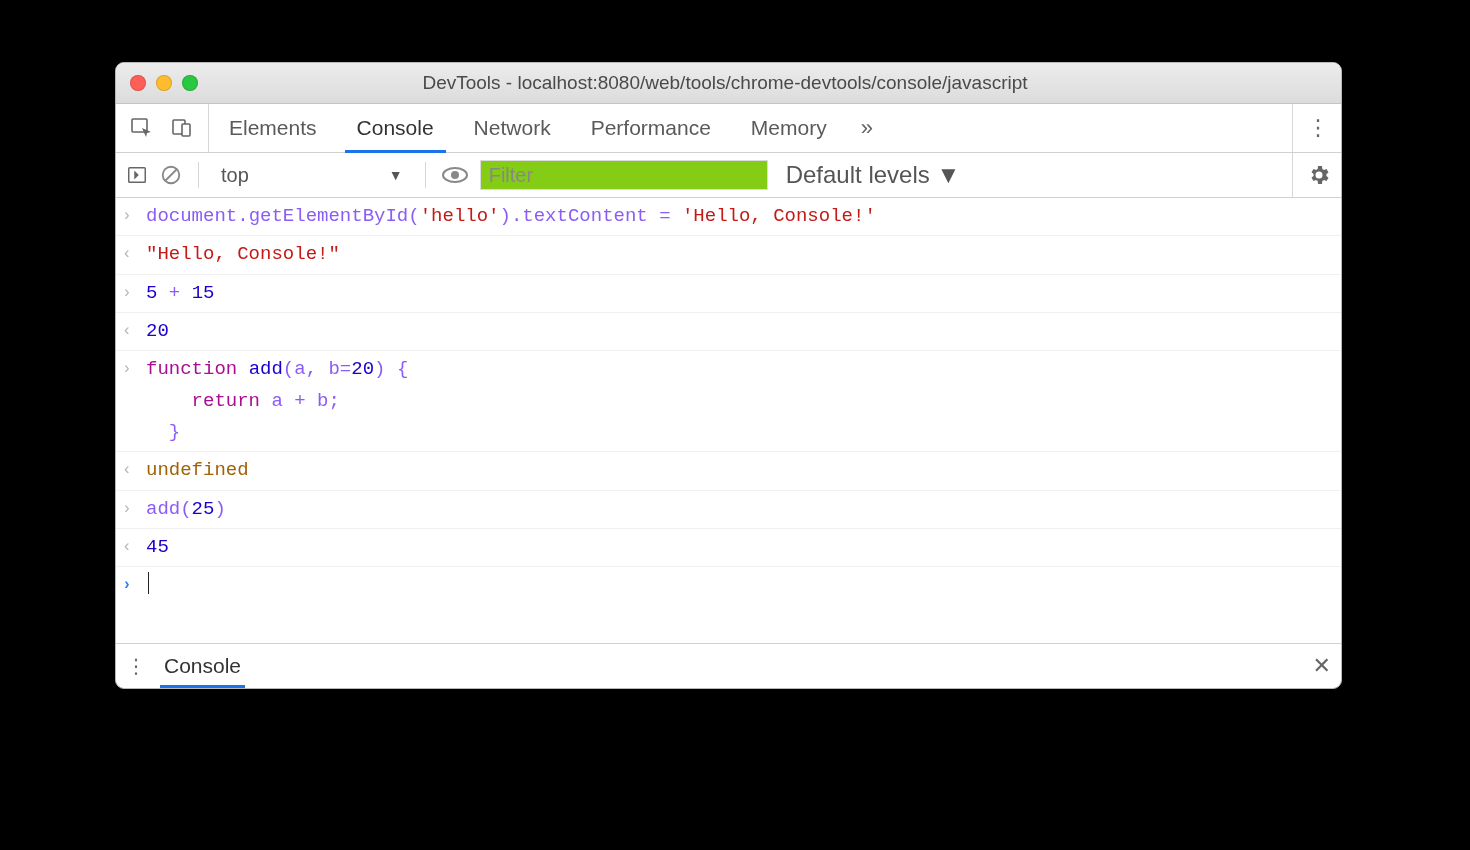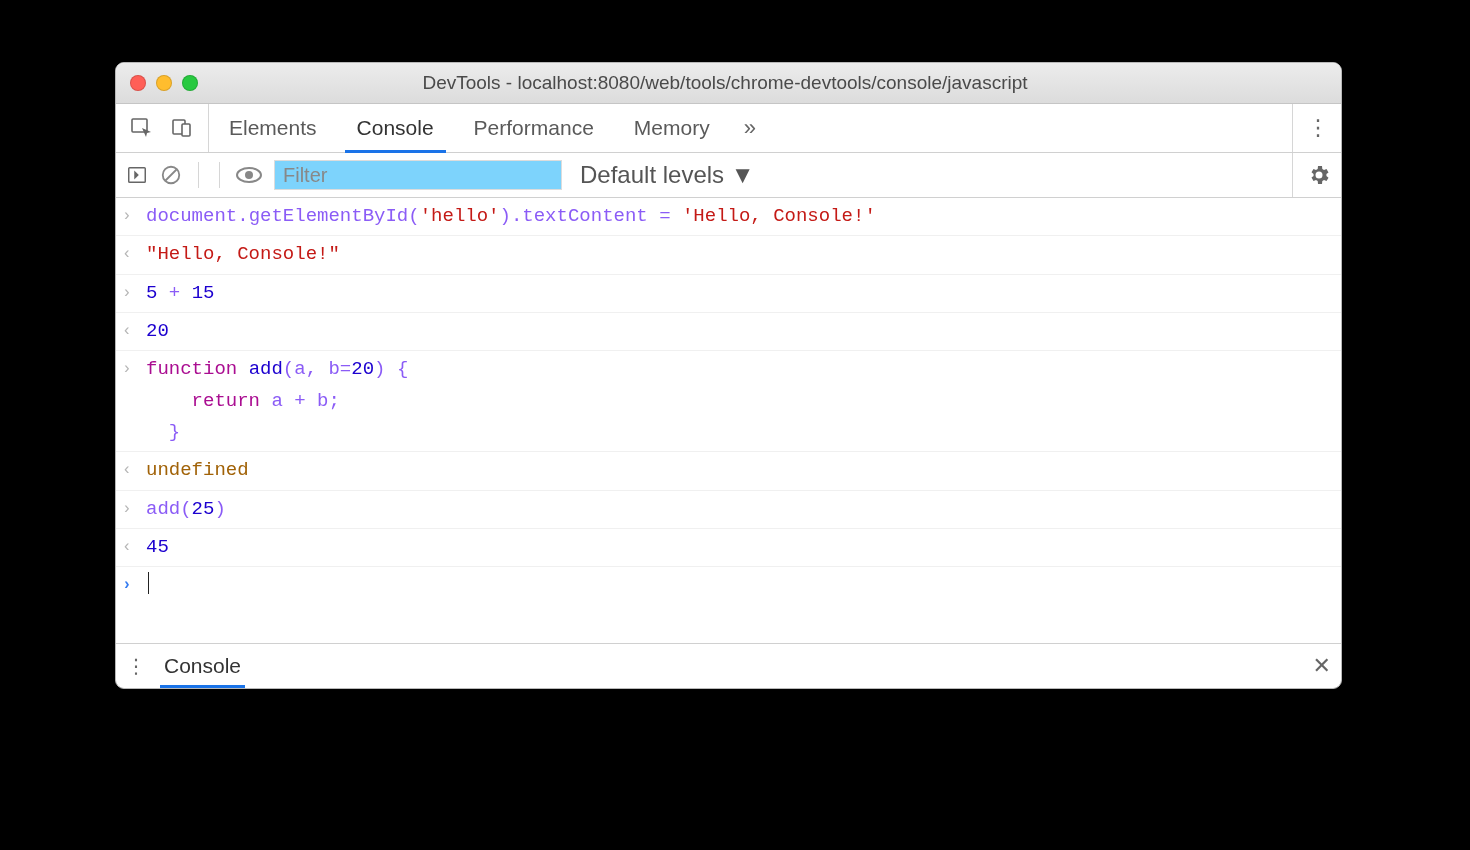--- a/index.html
+++ b/index.html
@@ -143,21 +143,21 @@
     padding: 2px 6px;
   }
   .chev {
     font-size: 14px;
     color: #555;
   }
   .filter-input {
     width: 270px;
     height: 28px;
     border: 1px solid #dcdcdc;
-    background: #7dd3fc;
+    background: #84cc16;
     font-size: 20px;
     padding: 0 8px;
     color: #333;
   }
   .filter-input::placeholder { color: #888; }
   .levels {
     font-size: 24px;
     color: #555;
     cursor: pointer;
     padding: 0 6px;
@@ -272,20 +272,21 @@
       <span class="icon-btn">
         <svg width="24" height="24" viewBox="0 0 24 24" fill="none" stroke="#666" stroke-width="1.6">
           <rect x="3" y="4" width="12" height="14" rx="1"></rect>
           <rect x="12" y="8" width="8" height="12" rx="1" fill="#fff"></rect>
         </svg>
       </span>
     </div>
     <div class="tabs" id="tabs-container">
         <div class="tab">Elements</div>
         <div class="tab active">Console</div>
+        <div class="tab">Network</div>
         <div class="tab">Performance</div>
         <div class="tab">Memory</div>
       </div>
     <div class="overflow">»</div>
     <div class="spacer"></div>
     <div class="right">
       <span class="kebab">⋮</span>
     </div>
   </div>
 
@@ -296,20 +297,24 @@
         <path d="M9 7 L14 12 L9 17" fill="#666" stroke="none"></path>
       </svg>
     </span>
     <span class="icon-btn">
       <svg width="22" height="22" viewBox="0 0 24 24" fill="none" stroke="#888" stroke-width="2">
         <circle cx="12" cy="12" r="9"></circle>
         <line x1="6" y1="18" x2="18" y2="6"></line>
       </svg>
     </span>
     <div class="sep"></div>
+    <div class="context-select">
+      <span>top</span>
+      <span class="chev">▼</span>
+    </div>
     <div class="sep"></div>
     <span class="icon-btn">
       <svg width="26" height="20" viewBox="0 0 26 20" fill="#888">
         <ellipse cx="13" cy="10" rx="12" ry="7" fill="none" stroke="#888" stroke-width="2"></ellipse>
         <circle cx="13" cy="10" r="4"></circle>
       </svg>
     </span>
     <input class="filter-input" placeholder="Filter" style="">
     <div class="levels">Default levels ▼</div>
     <div class="spacer"></div>

